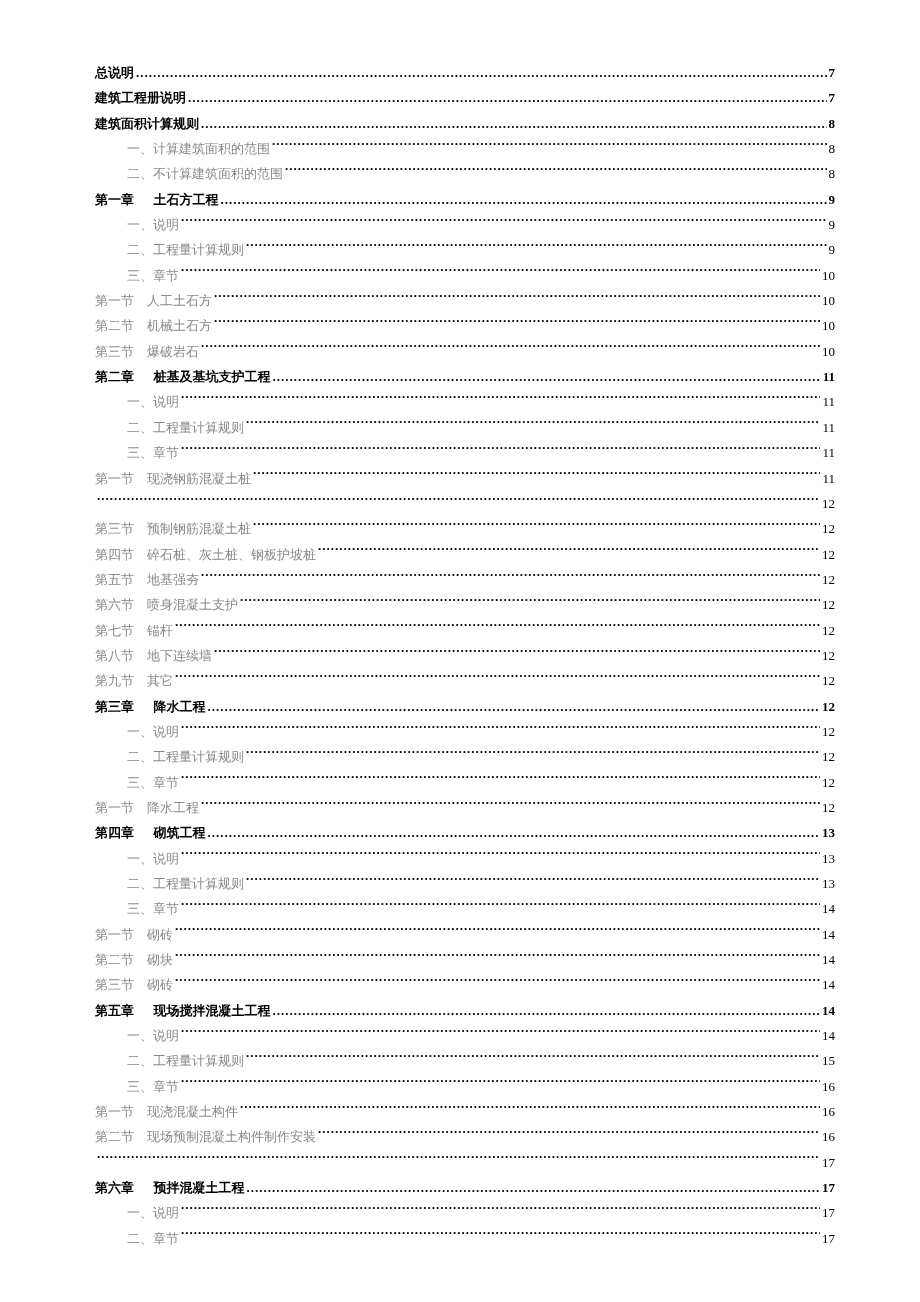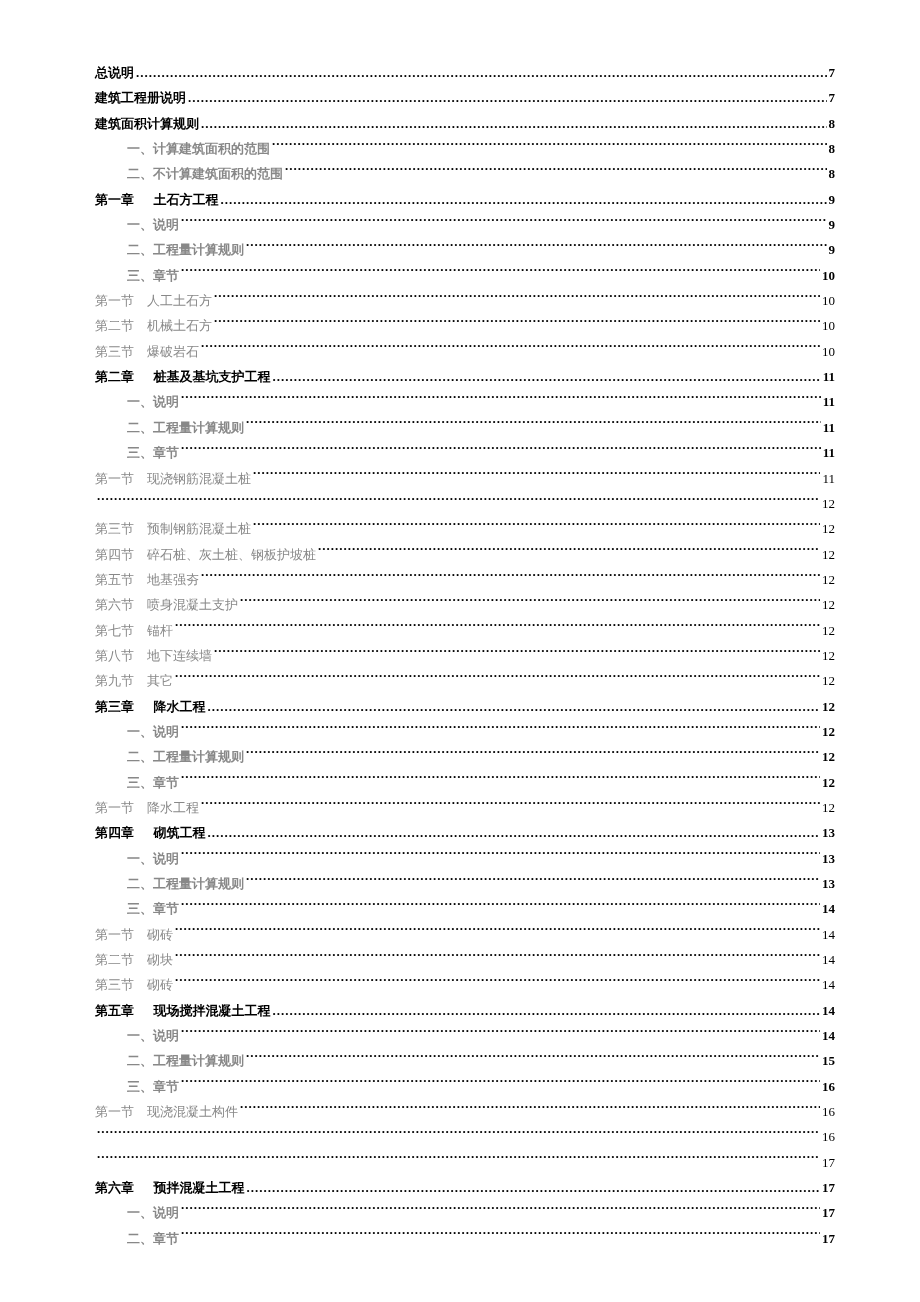--- a/index.html
+++ b/index.html
@@ -34,21 +34,21 @@
       position: absolute;
       left: 0;
       bottom: 0;
       letter-spacing: 1px;
       font-weight: bold;
     }
     .toc-page {
       flex-shrink: 0;
     }
     .lvl-0 { margin-left: 0; font-weight: bold; align-items: flex-end; }
-    .lvl-1 { margin-left: 32px; font-weight: bold; color: #888; }
+    .lvl-1 { margin-left: 32px; font-weight: normal; color: #888; }
     .lvl-1 .toc-page, .lvl-1 .toc-dots::after { color: #000; }
     .lvl-1 .toc-title { color: #888; }
     .lvl-2 { font-weight: normal; color: #888; }
     .lvl-2 .toc-page, .lvl-2 .toc-dots::after { color: #000; }
     .lvl-2 .toc-title { color: #888; }
     .lvl-0 .toc-title, .lvl-0 .toc-page { font-weight: bold; }
     .lvl-0 .toc-dots::after { font-weight: bold; }
     .chapter-gap { display: inline-block; width: 1.5em; }
     .section-gap { display: inline-block; width: 1em; }
   </style>
@@ -259,20 +259,21 @@
       <span class="toc-title">三、章节</span>
       <span class="toc-dots"></span>
       <span class="toc-page">16</span>
     </div>
     <div class="toc-line lvl-2">
       <span class="toc-title"><span>第一节</span><span class="section-gap"></span><span>现浇混凝土构件</span></span>
       <span class="toc-dots"></span>
       <span class="toc-page">16</span>
     </div>
     <div class="toc-line lvl-2">
+      <span class="toc-title"><span>第二节</span><span class="section-gap"></span><span>现场预制混凝土构件制作安装</span></span>
       <span class="toc-dots"></span>
       <span class="toc-page">16</span>
     </div>
     <div class="toc-line lvl-2">
       <span class="toc-dots"></span>
       <span class="toc-page">17</span>
     </div>
     <div class="toc-line lvl-0">
       <span class="toc-title"><span>第六章</span><span class="chapter-gap"></span><span>预拌混凝土工程</span></span>
       <span class="toc-dots"></span>

